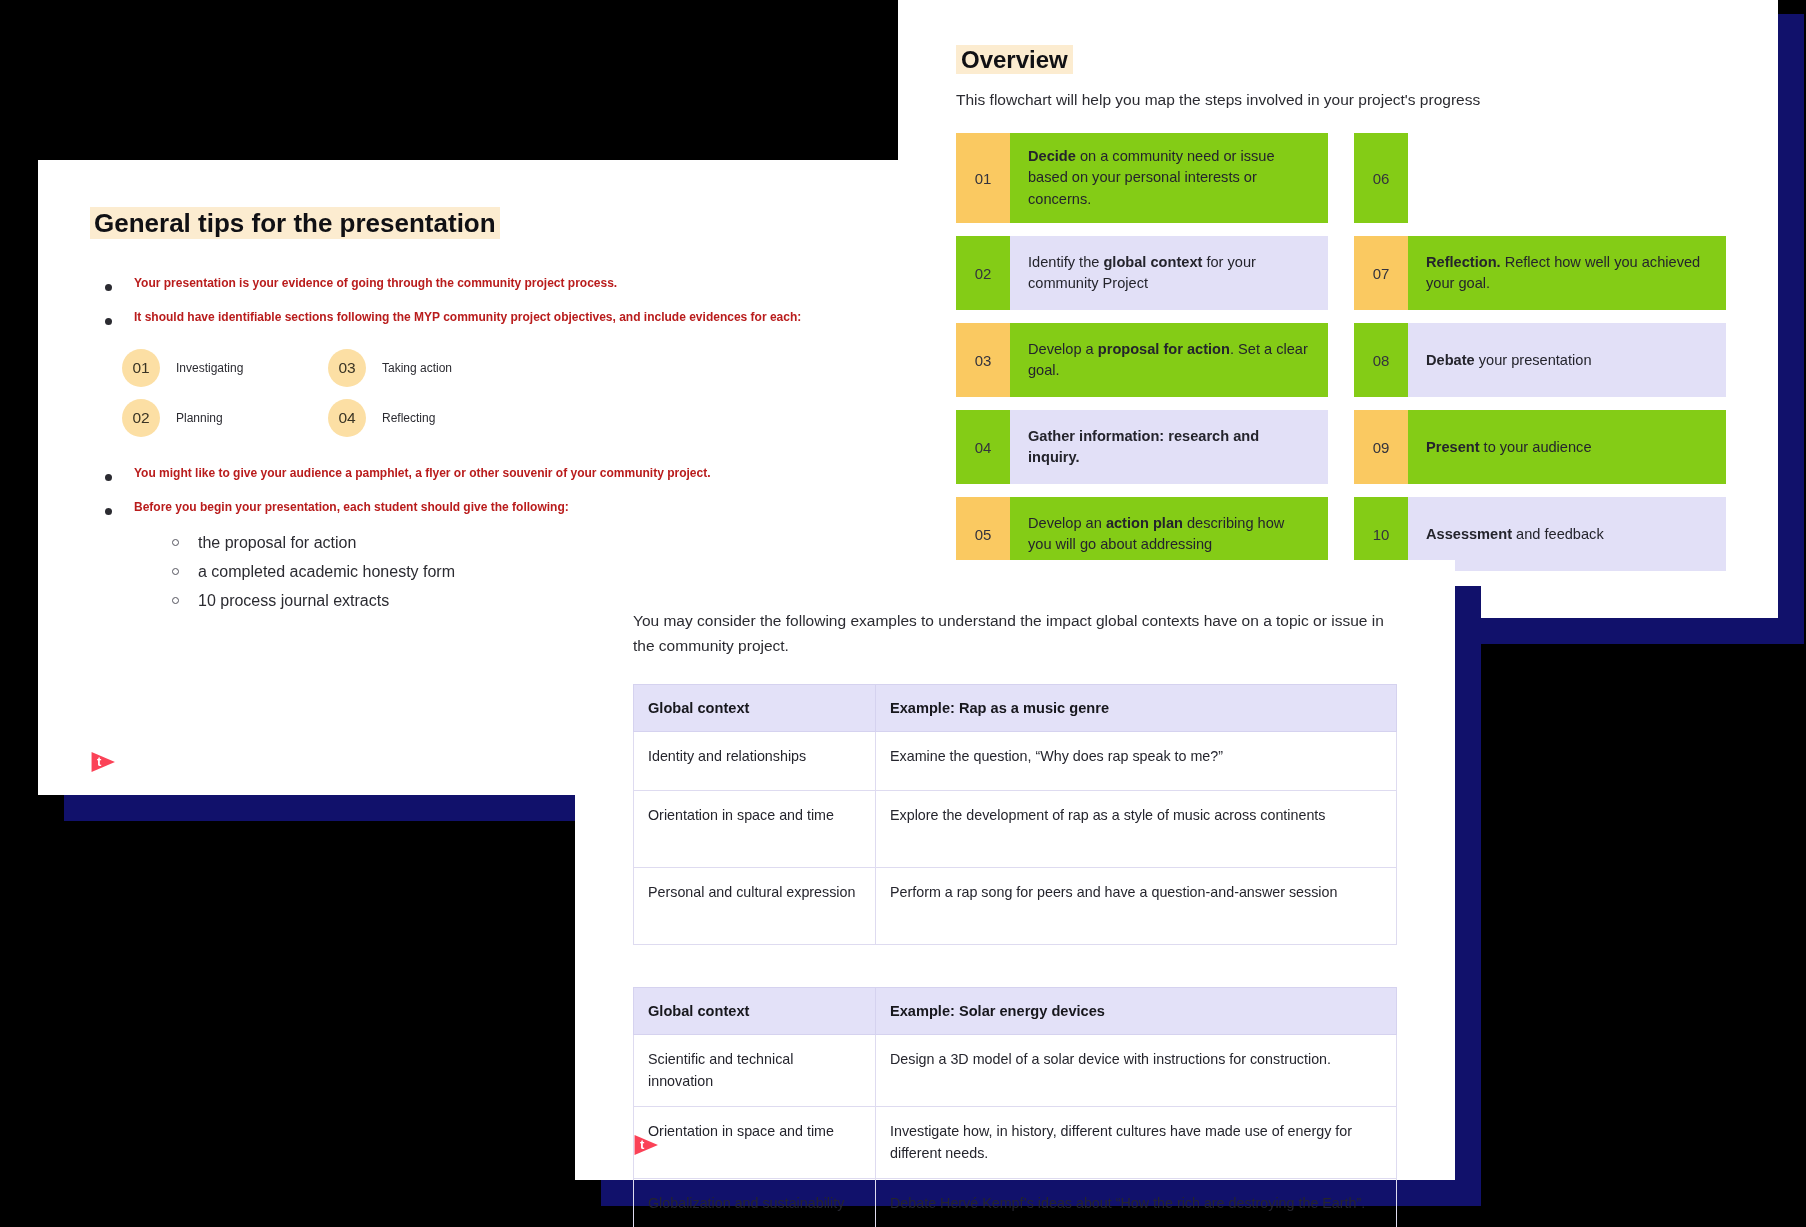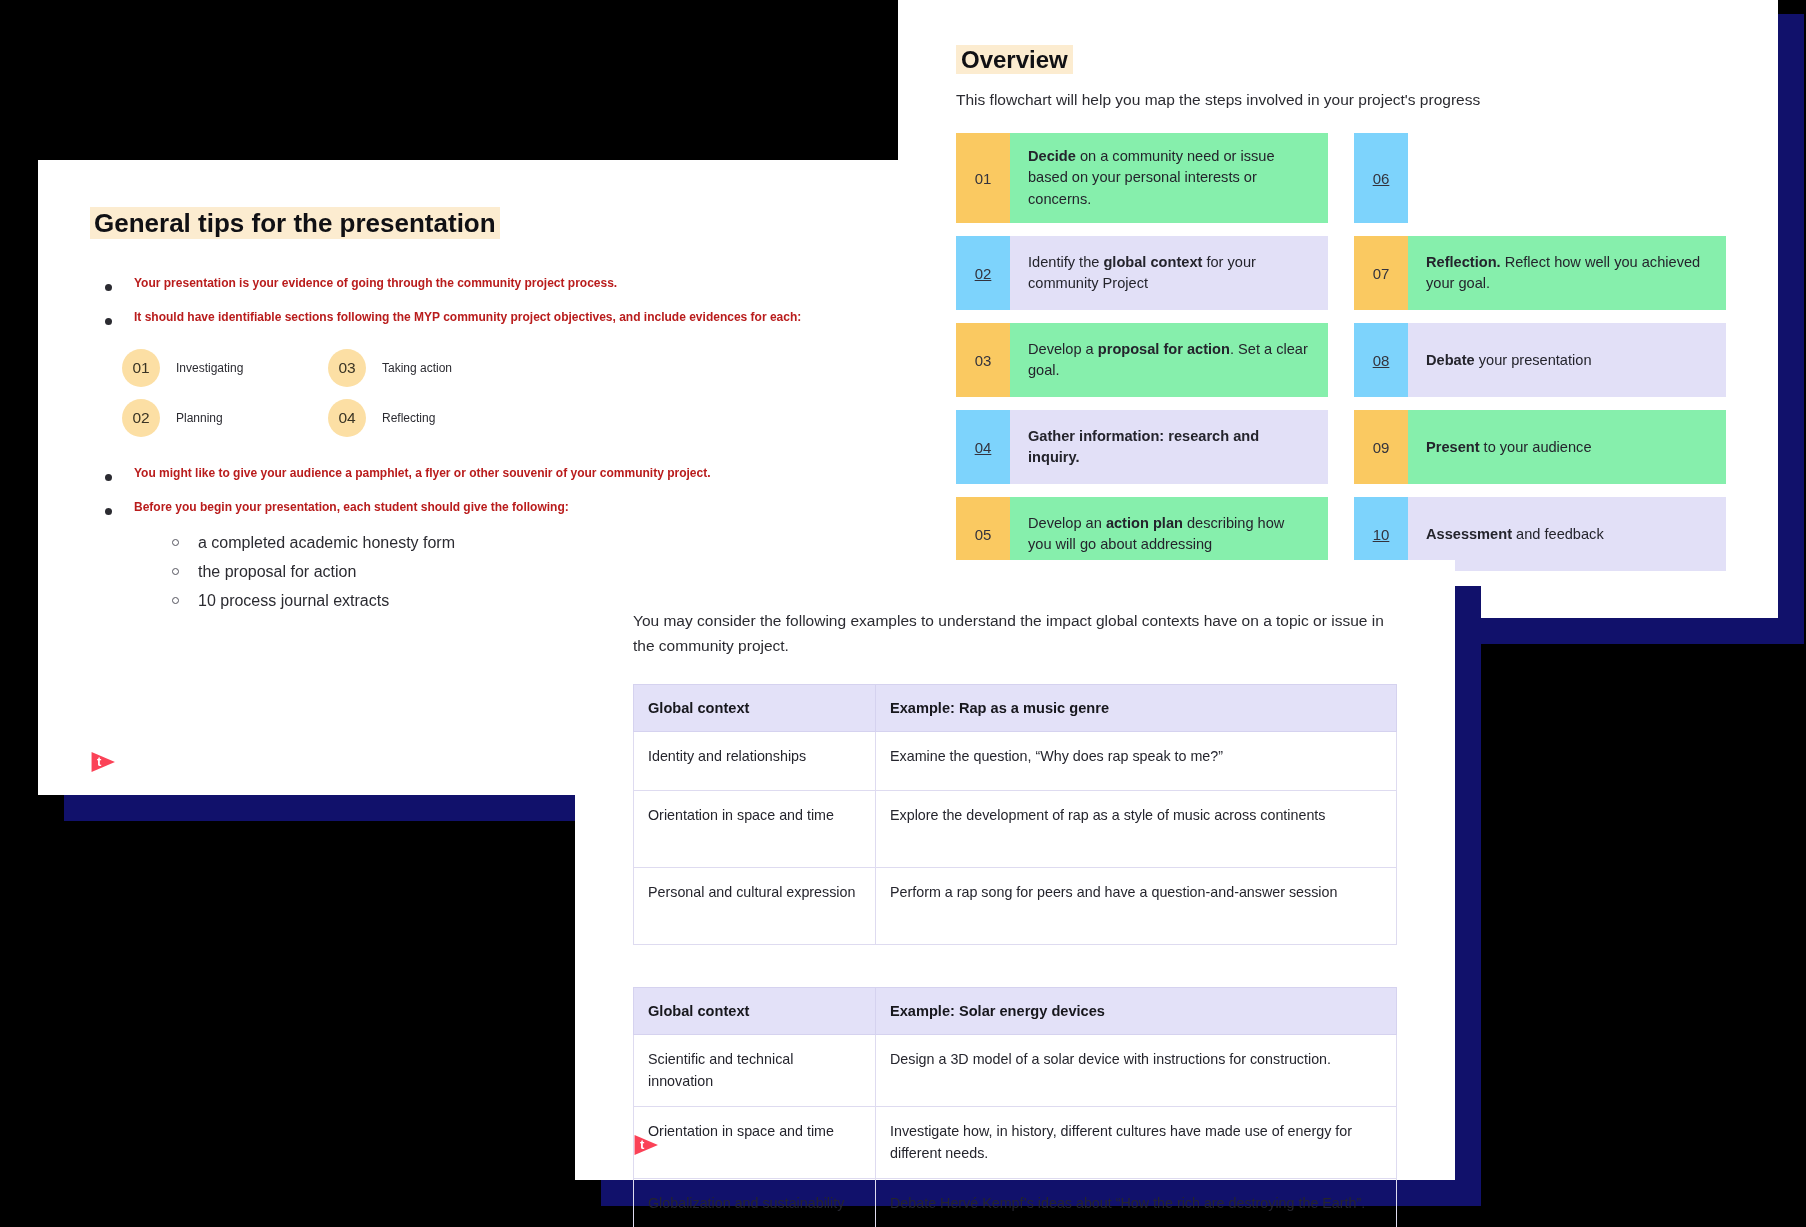--- a/index.html
+++ b/index.html
@@ -82,22 +82,22 @@
   .flow-item{display:flex;min-height:74px;overflow:hidden;}
   .flow-num{
     width:54px;flex:none;display:flex;align-items:center;
     justify-content:center;font-size:15px;color:#33333d;
   }
   .flow-text{
     flex:1;padding:13px 18px;font-size:14.6px;line-height:1.47;color:#24242c;
     display:flex;align-items:center;
   }
   .flow-item.amber .flow-num{background:#fac961;}
-  .flow-item.amber .flow-text{background:#86efac;}
-  .flow-item.purple .flow-num{background:#7dd3fc;text-decoration:underline;}
+  .flow-item.amber .flow-text{background:#84cc16;}
+  .flow-item.purple .flow-num{background:#84cc16;}
   .flow-item.purple .flow-text{background:#e2e0f7;}
   .flow-text b{font-weight:bold;}
 
   
   #card-tables{left:575px;top:560px;width:880px;height:620px;}
   .tb-inner{padding:48px 58px 0 58px;}
   .tb-intro{font-size:15.5px;color:#2b2b31;line-height:1.62;margin:0 0 26px 0;}
   table.gc{
     width:100%;border-collapse:collapse;table-layout:fixed;
     margin-bottom:42px;
@@ -148,22 +148,22 @@
           <span class="step-label">Reflecting</span>
         </div>
       </div>
 
       <ul class="bullets">
         <li>You might like to give your audience a pamphlet, a flyer or other souvenir of your community project.</li>
         <li>Before you begin your presentation, each student should give the following:</li>
       </ul>
 
       <ul class="sub-list">
+        <li>the proposal for action</li>
         <li>a completed academic honesty form</li>
-        <li>the proposal for action</li>
         <li>10 process journal extracts</li>
       </ul>
     </div>
 
     <div class="logo-badge" style="left:52px;bottom:20px;">
       <div class="tri"></div>
       <span class="tletter">t</span>
     </div>
   </div>
 

